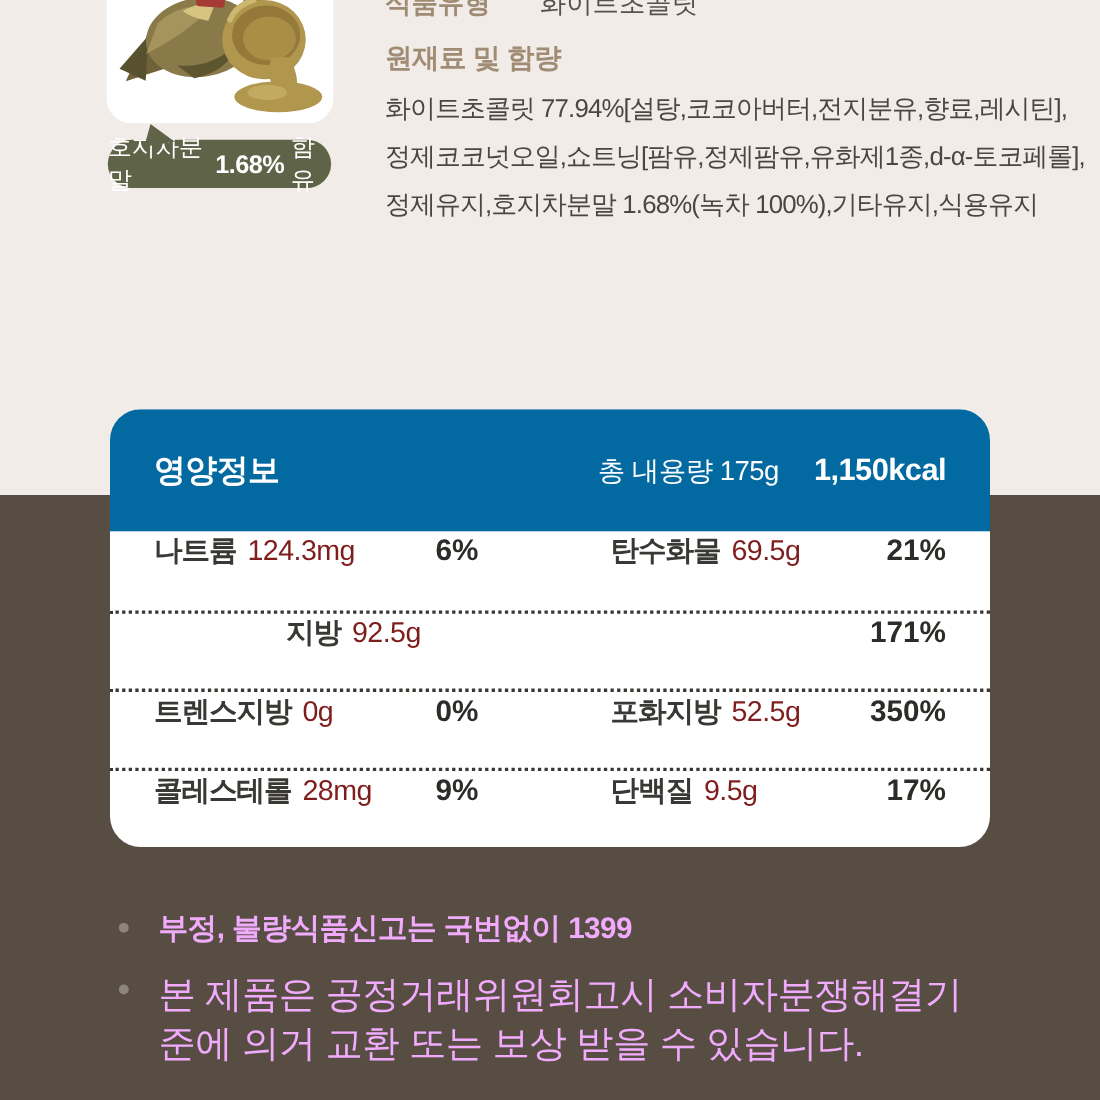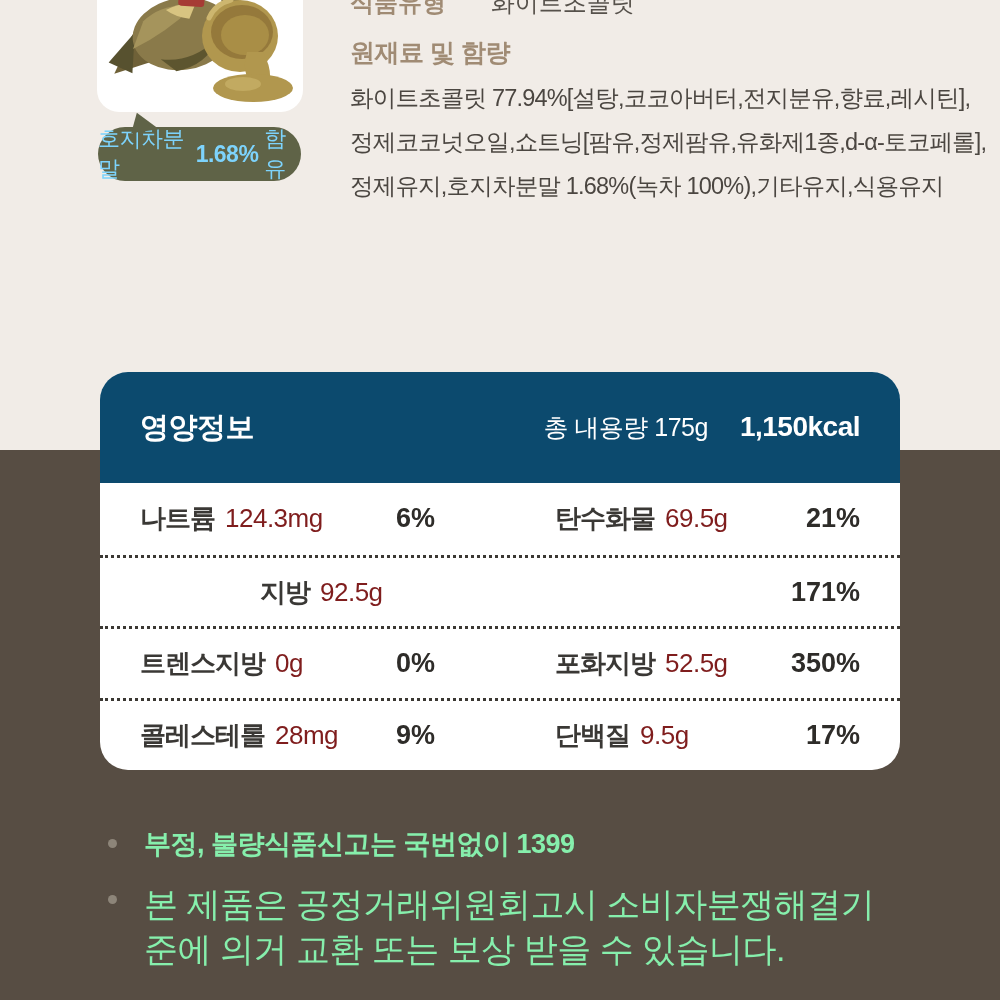--- a/index.html
+++ b/index.html
@@ -13,22 +13,22 @@
 
   
   .photo-card {
     position:absolute; left:97px; top:-44px; width:206px; height:156px;
     background:#ffffff; border-radius:22px;
   }
   .photo-card svg { position:absolute; left:0; top:0; }
 
   
   .badge {
-    position:absolute; left:98px; top:127px; width:203px; height:54px;
-    background:#5f6347; border-radius:27px; color:#7dd3fc;
+    position:absolute; left:98px; top:127px; width:203px; height:44px;
+    background:#5f6347; border-radius:27px; color:#ffffff;
     display:flex; align-items:center; justify-content:center; gap:6px;
     font-size:22px; letter-spacing:-0.5px;
   }
   .badge .b { font-weight:bold; font-size:23px; }
   .badge-tail {
     position:absolute; left:32px; top:-15px; width:28px; height:20px;
     background:#5f6347; clip-path:polygon(28% 0, 100% 92%, 0 100%);
     transform:rotate(-6deg);
   }
 
@@ -38,42 +38,42 @@
   .type-row .val { color:#56514b; }
   .ing-title { position:absolute; left:350px; top:36px; font-size:25px; font-weight:bold; color:#a08b74; letter-spacing:-0.5px; }
   .ing-text  { position:absolute; left:350px; top:76px; font-size:23.5px; color:#4b4641; line-height:44px; letter-spacing:-0.8px; white-space:nowrap; }
 
   
   .nutri-card {
     position:absolute; left:100px; top:372px; width:800px; height:398px;
     background:#ffffff; border-radius:28px; overflow:hidden;
   }
   .nutri-header {
-    height:111px; background:#0c4a6e; color:#ffffff;
+    height:111px; background:#0369a1; color:#ffffff;
     display:flex; align-items:center; padding:0 40px;
   }
   .nutri-title { font-size:29px; font-weight:bold; letter-spacing:-0.5px; }
   .nutri-total { margin-left:auto; display:flex; align-items:baseline; gap:32px; }
   .total-label { font-size:25px; letter-spacing:-0.5px; }
   .total-kcal  { font-size:28px; font-weight:bold; letter-spacing:-0.5px; }
 
   .nutri-row {
-    height:71.7px; display:flex; align-items:center; padding:0 40px;
+    height:71.7px; display:flex; padding:0 40px;
   }
   .nutri-row + .nutri-row { border-top:3px dotted #3b3833; }
   .cell { display:flex; align-items:baseline; }
   .cell-left  { width:295px; }
   .cell-gap   { width:120px; flex:none; }
   .cell-right { flex:1; }
   .cell .label { font-size:26px; font-weight:bold; color:#3a3835; letter-spacing:-1px; white-space:nowrap; }
   .cell .value { font-size:26px; color:#7f1d1d; margin-left:10px; letter-spacing:-0.5px; white-space:nowrap; }
   .cell .pct   { margin-left:auto; font-size:27px; font-weight:bold; color:#2e2c29; }
 
   
-  .notices { position:absolute; left:108px; top:826px; width:790px; color:#86efac; }
+  .notices { position:absolute; left:108px; top:826px; width:790px; color:#f0abfc; }
   .notice { display:flex; align-items:flex-start; }
   .notice + .notice { margin-top:20px; }
   .notice .dot {
     flex:none; width:9px; height:9px; border-radius:50%;
     background:#8d8579; margin:13px 27px 0 0;
   }
   .notice-text-1 { font-size:27px; font-weight:bold; letter-spacing:-0.5px; line-height:36px; }
   .notice-text-2 { font-size:34px; letter-spacing:-0.5px; line-height:45px; max-width:745px; }
 </style>
 </head>

